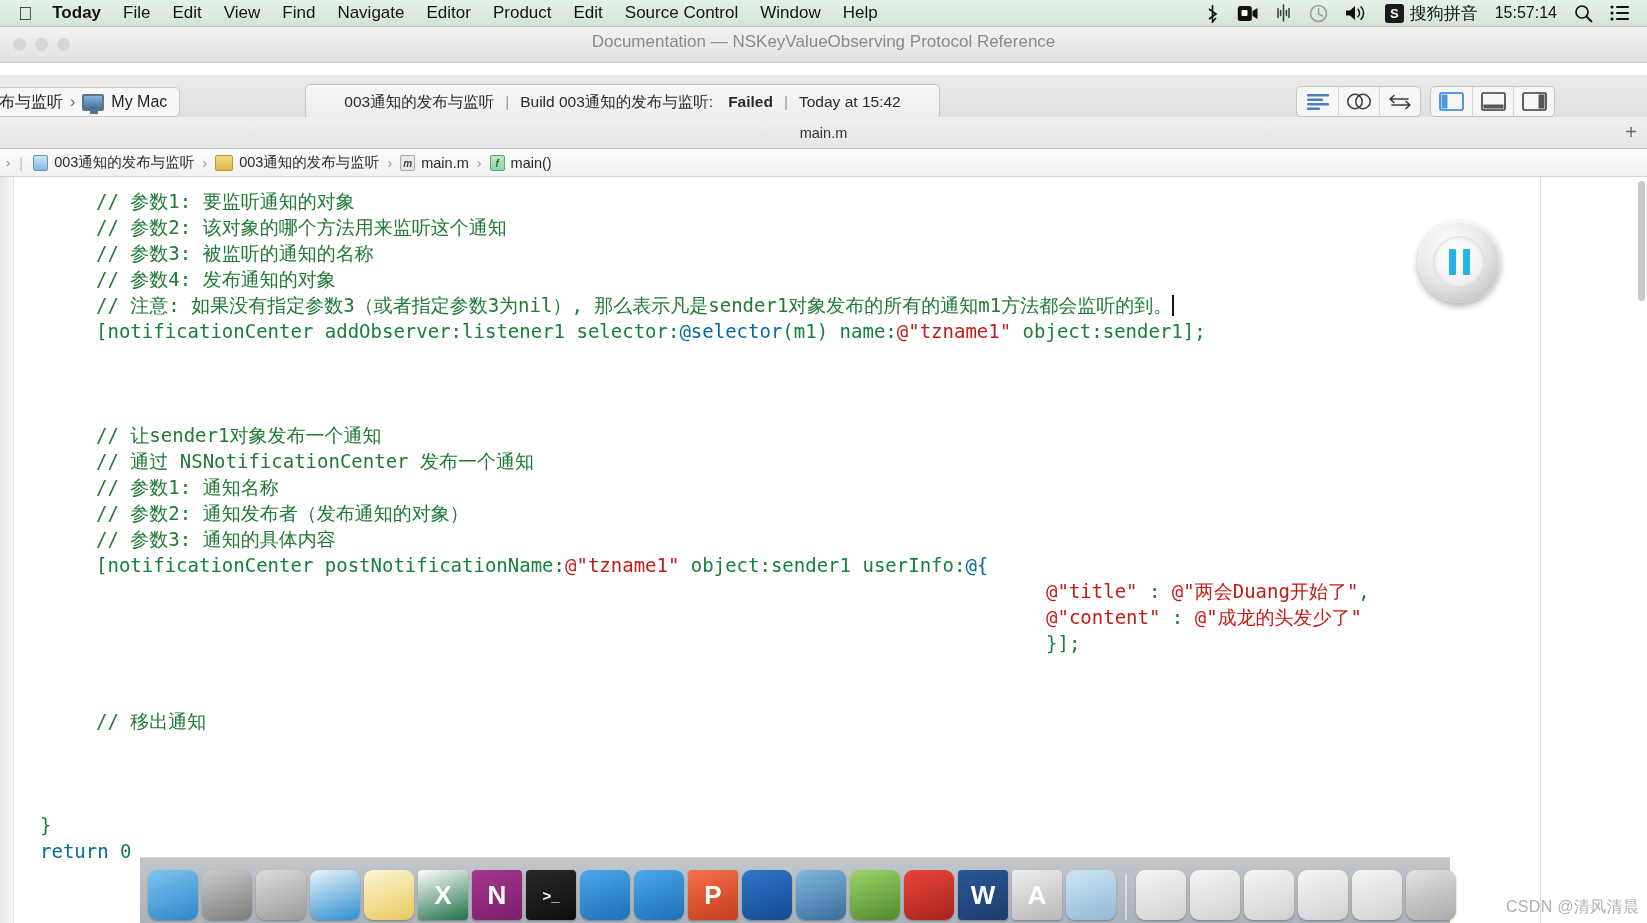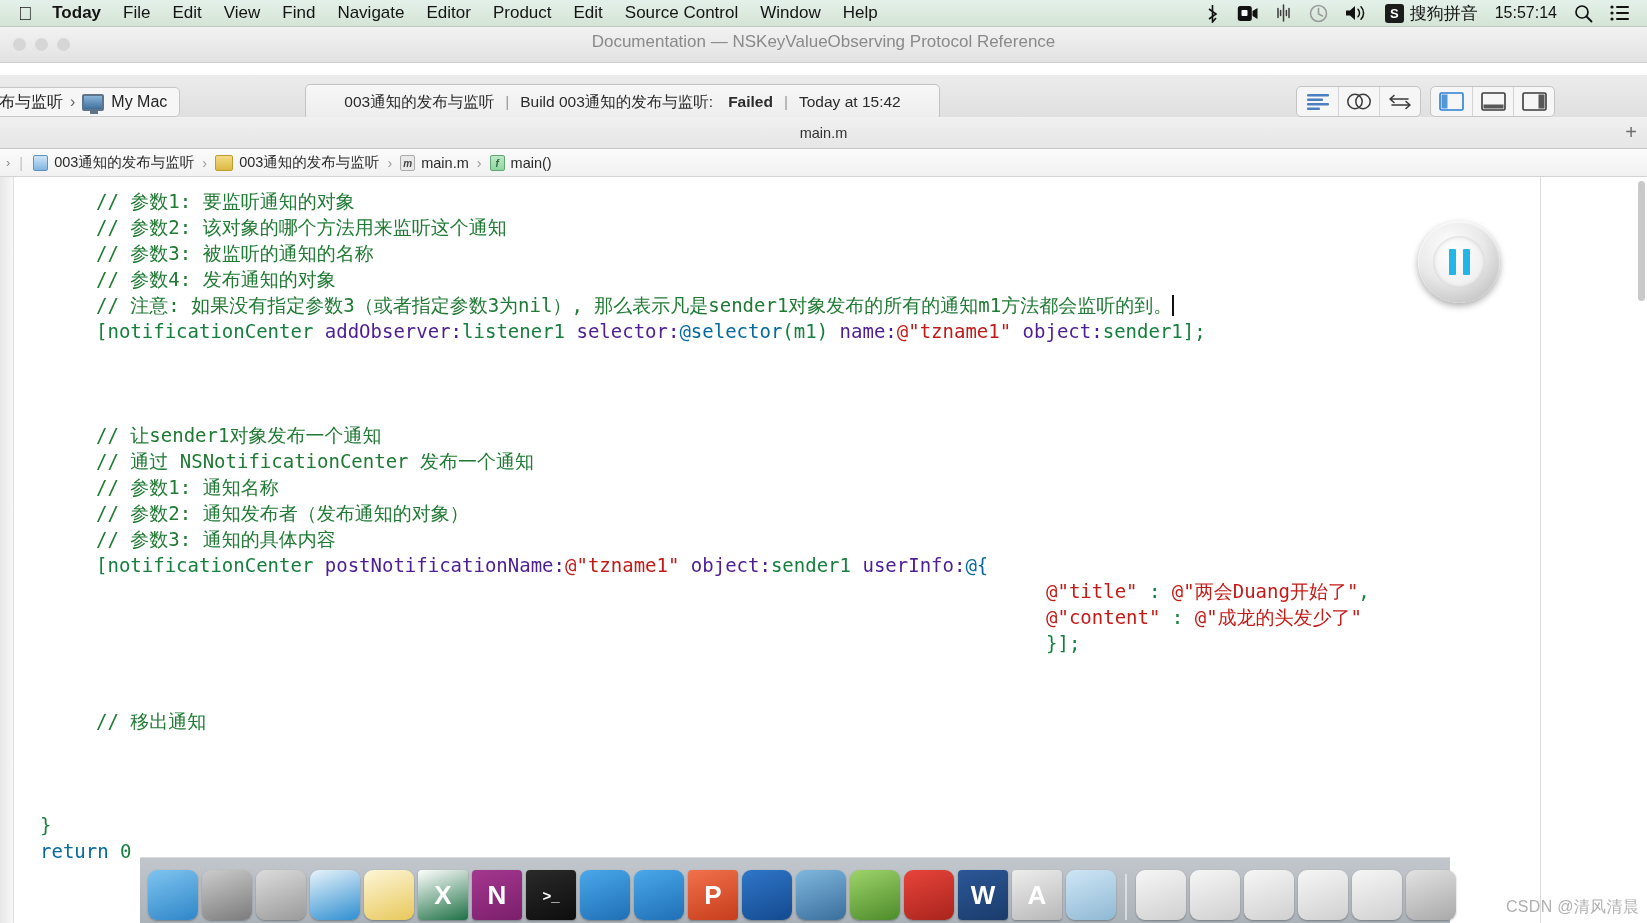--- a/index.html
+++ b/index.html
@@ -123,21 +123,21 @@
     position: absolute; top: 114px; left: 0; width: 1647px; height: 746px;
     background: #fff; overflow: hidden;
     font-family: "DejaVu Sans Mono", monospace;
     font-size: 19px; line-height: 25.6px; color:#000;
     white-space: pre;
   }
   #code .ln { position: absolute; left: 96px; text-align: right; }
   .cmt { color: #1f7a33; }
   .kw  { color: #0369a1; }
   .str { color: #c41a16; }
-  .id  { color: #4c1d95; }
+  .id  { color: #15803d; }
   .plain { color:#15803d; }
   .caret { display:inline-block; width:2px; height:21px; background:#111; vertical-align:-4px; }
 
   
   #gutterline { position:absolute; top:114px; left:1540px; width:1px; height:746px; background:#dcdcdc; }
 
   
   #pausebtn {
     position: absolute; left: 1418px; top: 158px; width: 82px; height: 82px;
     border-radius: 50%;

